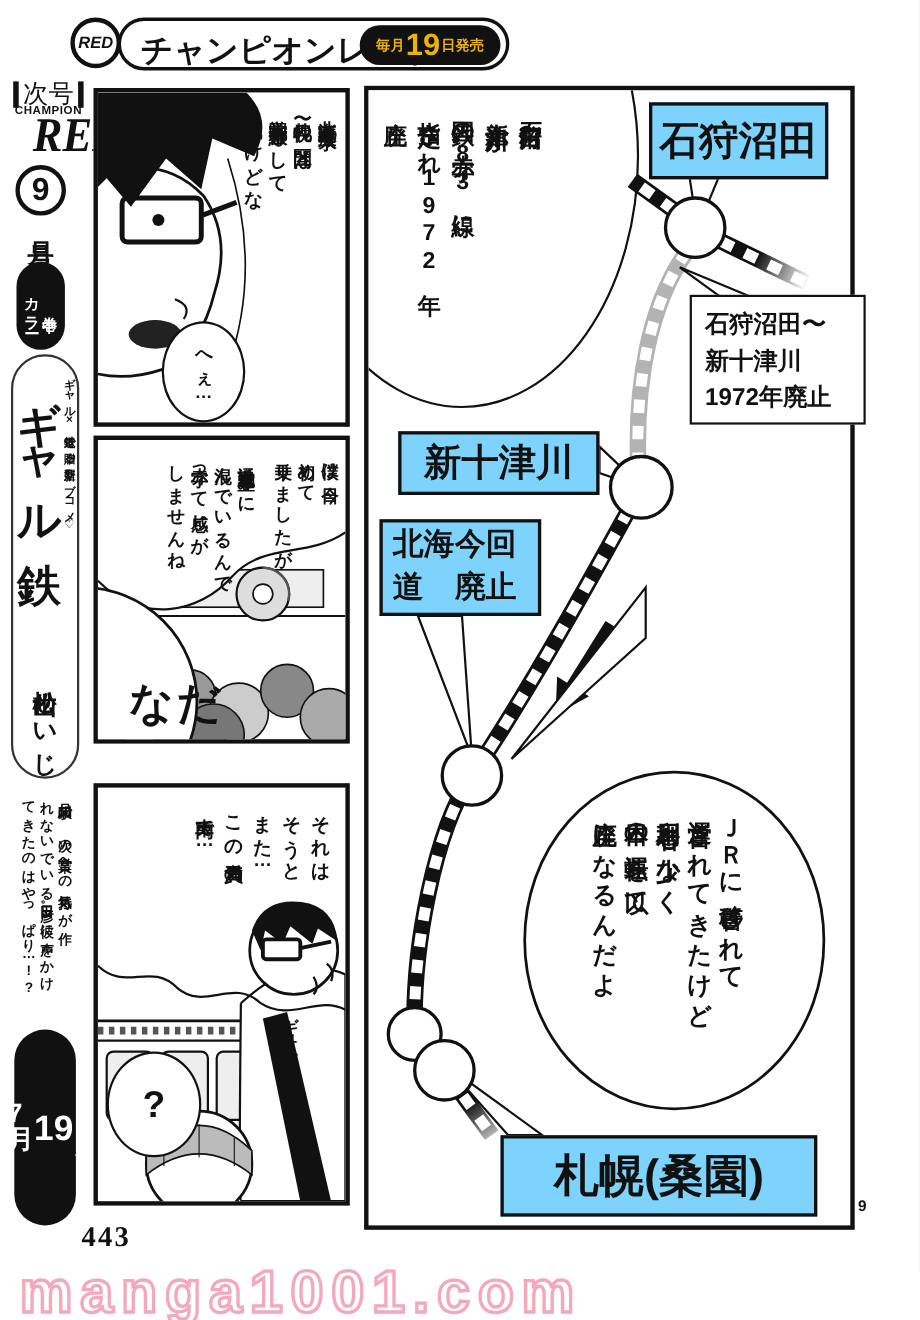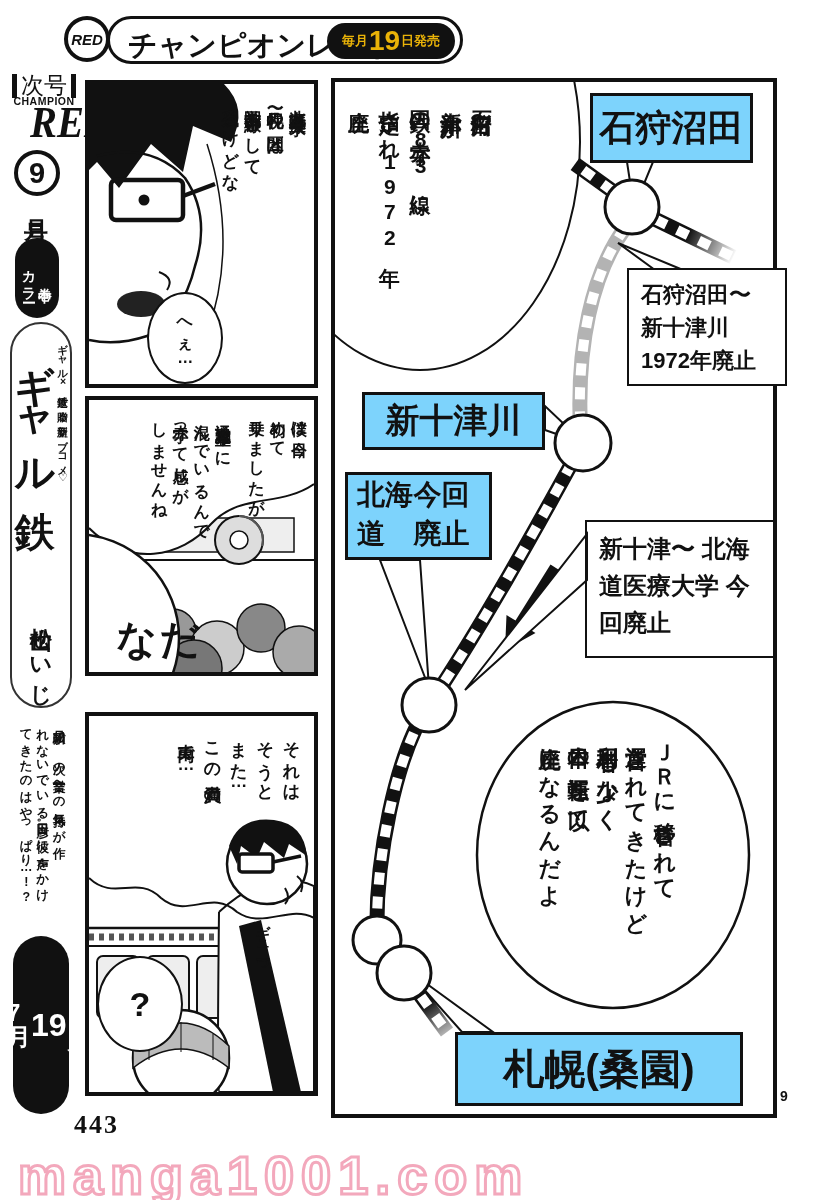--- a/index.html
+++ b/index.html
@@ -262,25 +262,20 @@
         <span class="vtx">指定され1972年</span>
         <span class="vtx">廃止</span>
       </div>
 
       <div class="box st1">石狩沼田</div>
       <div class="box st2">新十津川</div>
       <div class="box st3">
         <span>北海道</span>
         <span>今回廃止</span>
       </div>
-      <div class="abs co2">
-        <span>新十津〜</span>
-        <span>北海道医療大学</span>
-        <span>今回廃止</span>
-      </div>
       <div class="abs cols jr-cols">
         <span class="vtx">ＪＲに移管されて</span>
         <span class="vtx">運営されてきたけど</span>
         <span class="vtx">利用者も少なく</span>
         <span class="vtx">本日の運転を以て</span>
         <span class="vtx">廃止になるんだよ</span>
       </div>
       <div class="box sap">札幌(桑園)</div>
     </div>
   </div>

